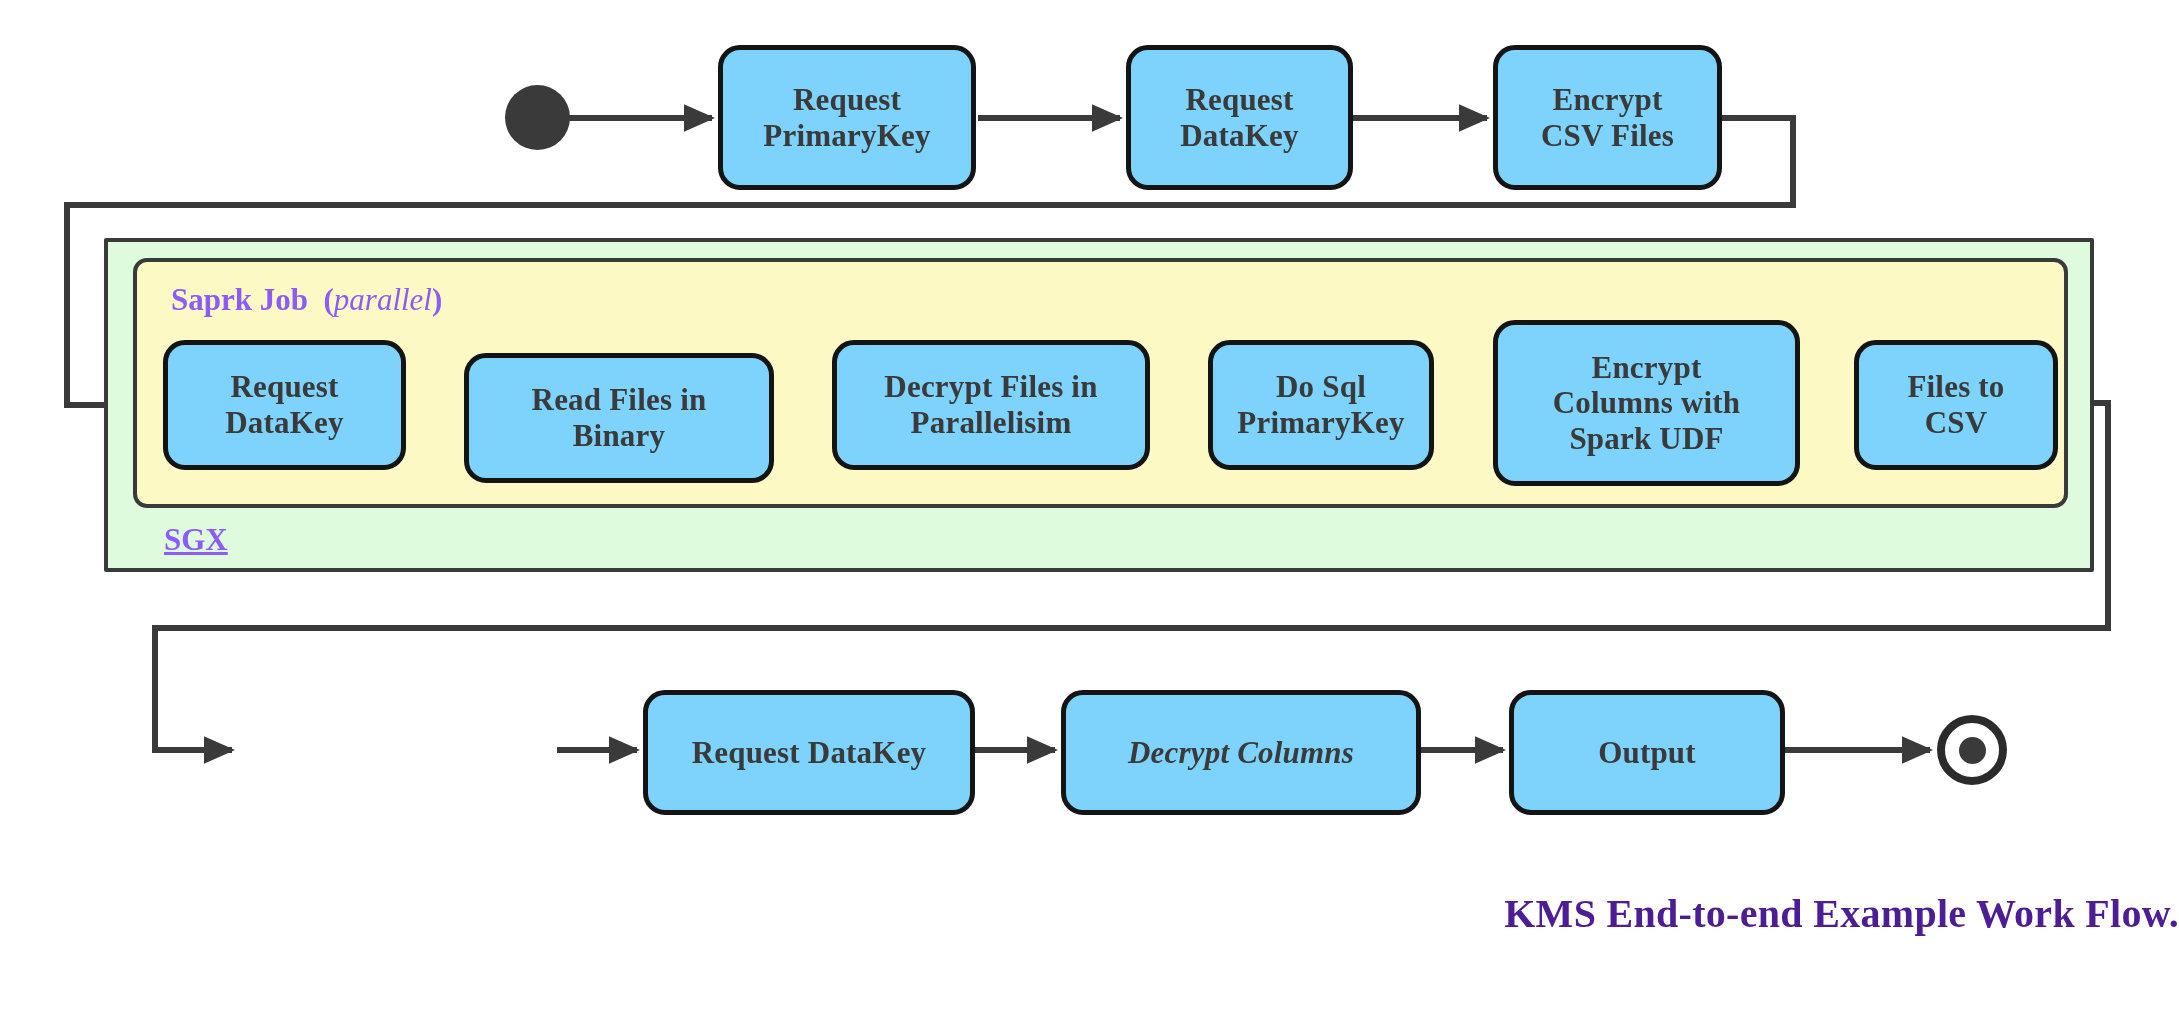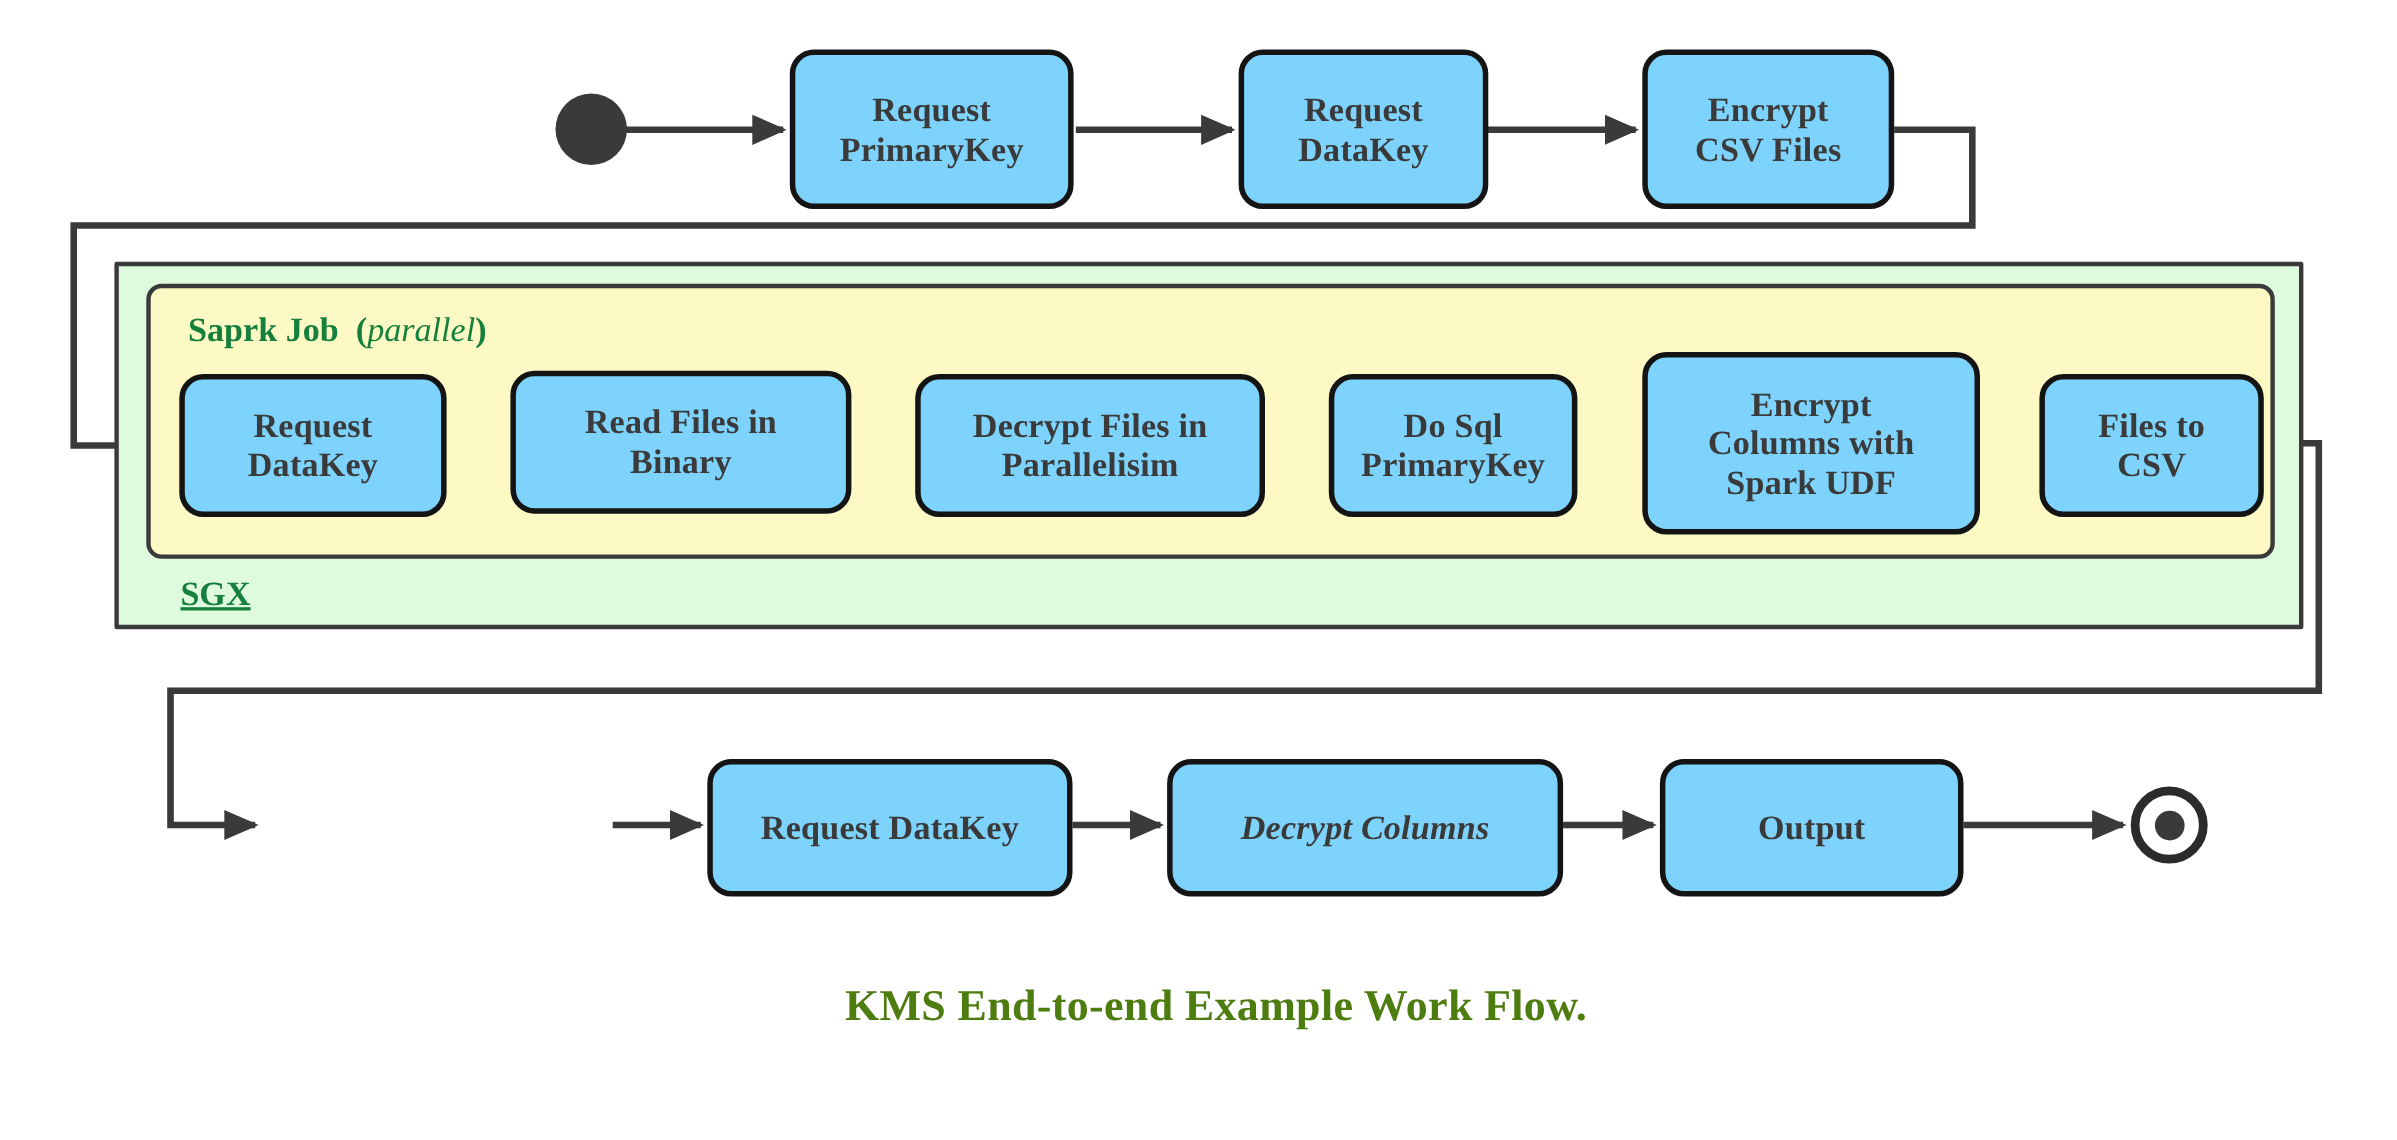--- a/index.html
+++ b/index.html
@@ -38,33 +38,33 @@
     border:4px solid #3a3a3a;
     border-radius:2px;
   }
   #spark-box{
     background:#fdf9c4;
     border:4px solid #3a3a3a;
     border-radius:14px;
   }
   .grp-label{
     position:absolute;
-    color:#15803d;
+    color:#8b5cf6;
     font-weight:bold;
     font-size:31px;
     white-space:nowrap;
   }
   .grp-label .paren{font-weight:bold;}
   .grp-label .ital{font-style:italic;font-weight:normal;}
 
   #caption{
     position:absolute;
     left:0;right:0;
-    text-align:center;
-    color:#4d7c0f;
+    text-align:right;
+    color:#4c1d95;
     font-weight:bold;
     font-size:40px;
     letter-spacing:.3px;
     margin-left:32px;
   }
   .startdot{
     position:absolute;
     background:#3a3a3a;
     border-radius:50%;
   }
@@ -141,21 +141,21 @@
   </div>
   <div class="node" style="left:1493px;top:45px;width:229px;height:145px;">
     <span class="lines">Encrypt
 CSV Files</span>
   </div>
 
   <div class="node" style="left:163px;top:340px;width:243px;height:130px;">
     <span class="lines">Request
 DataKey</span>
   </div>
-  <div class="node" style="left:464px;top:337px;width:310px;height:130px;">
+  <div class="node" style="left:464px;top:353px;width:310px;height:130px;">
     <span class="lines">Read Files in
 Binary</span>
   </div>
   <div class="node" style="left:832px;top:340px;width:318px;height:130px;justify-content:center;">
     <span class="lines">Decrypt Files in
 Parallelisim</span>
   </div>
   <div class="node" style="left:1208px;top:340px;width:226px;height:130px;">
     <span class="lines">Do Sql
 PrimaryKey</span>

